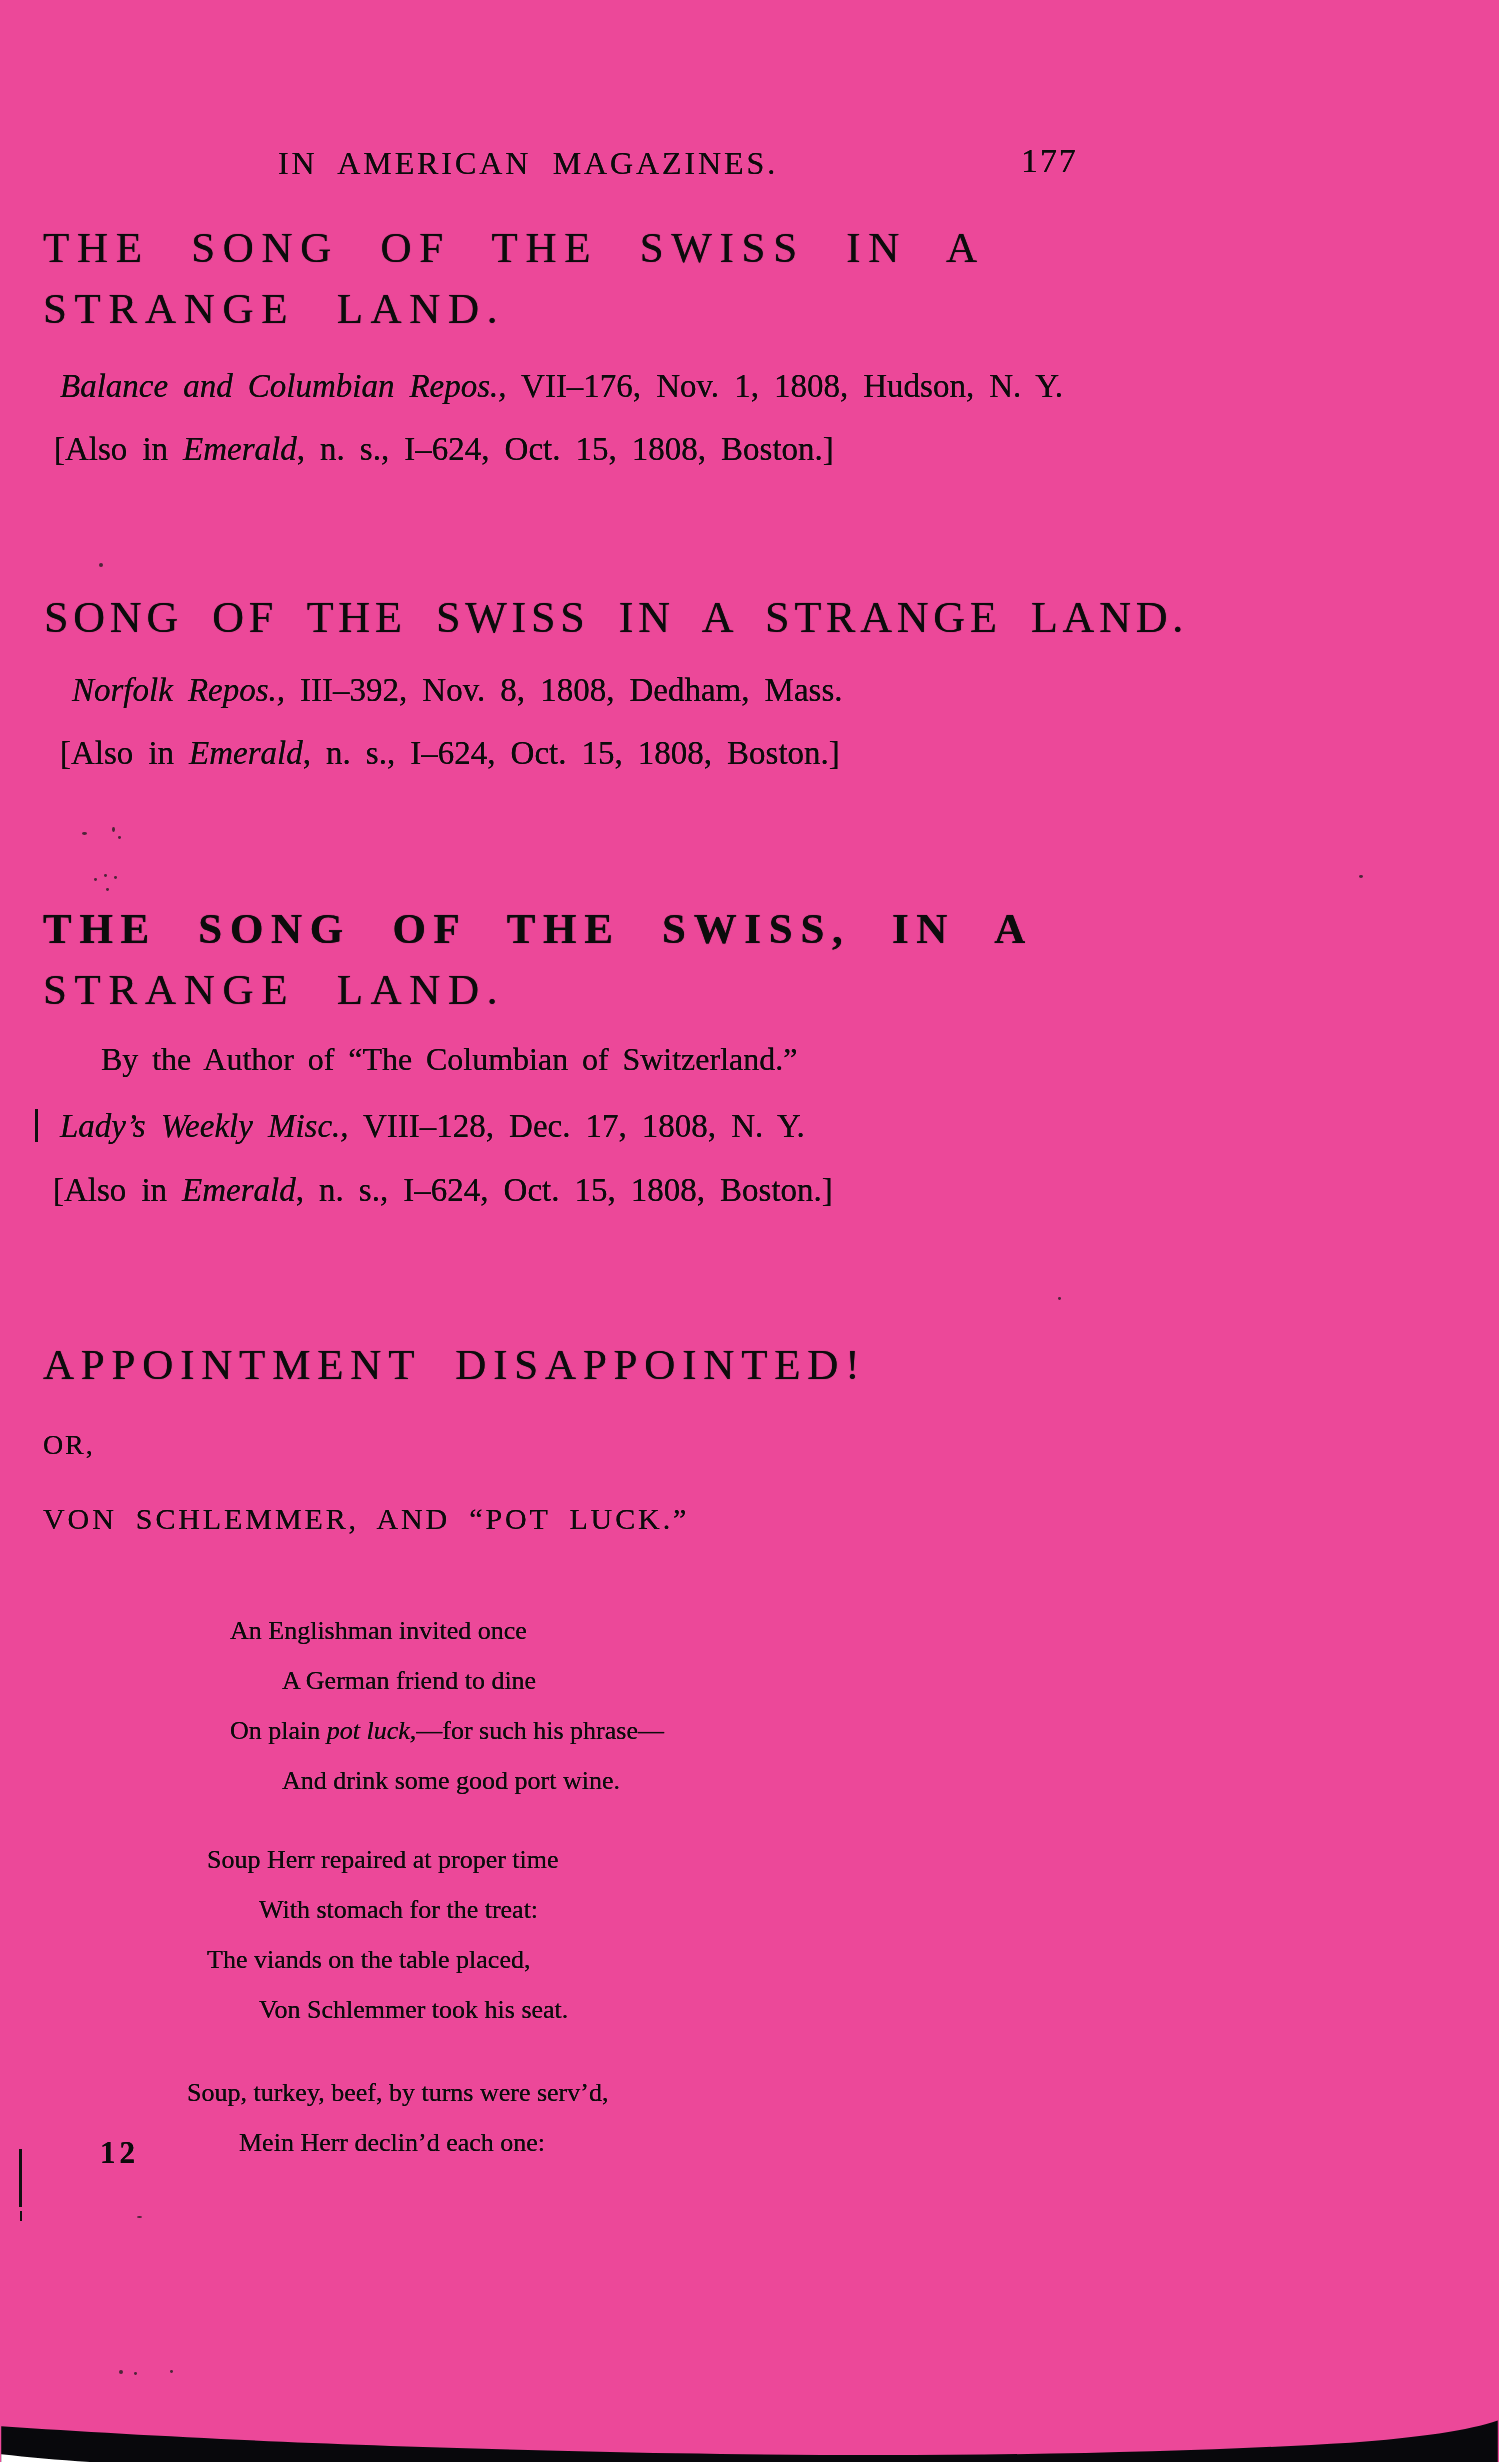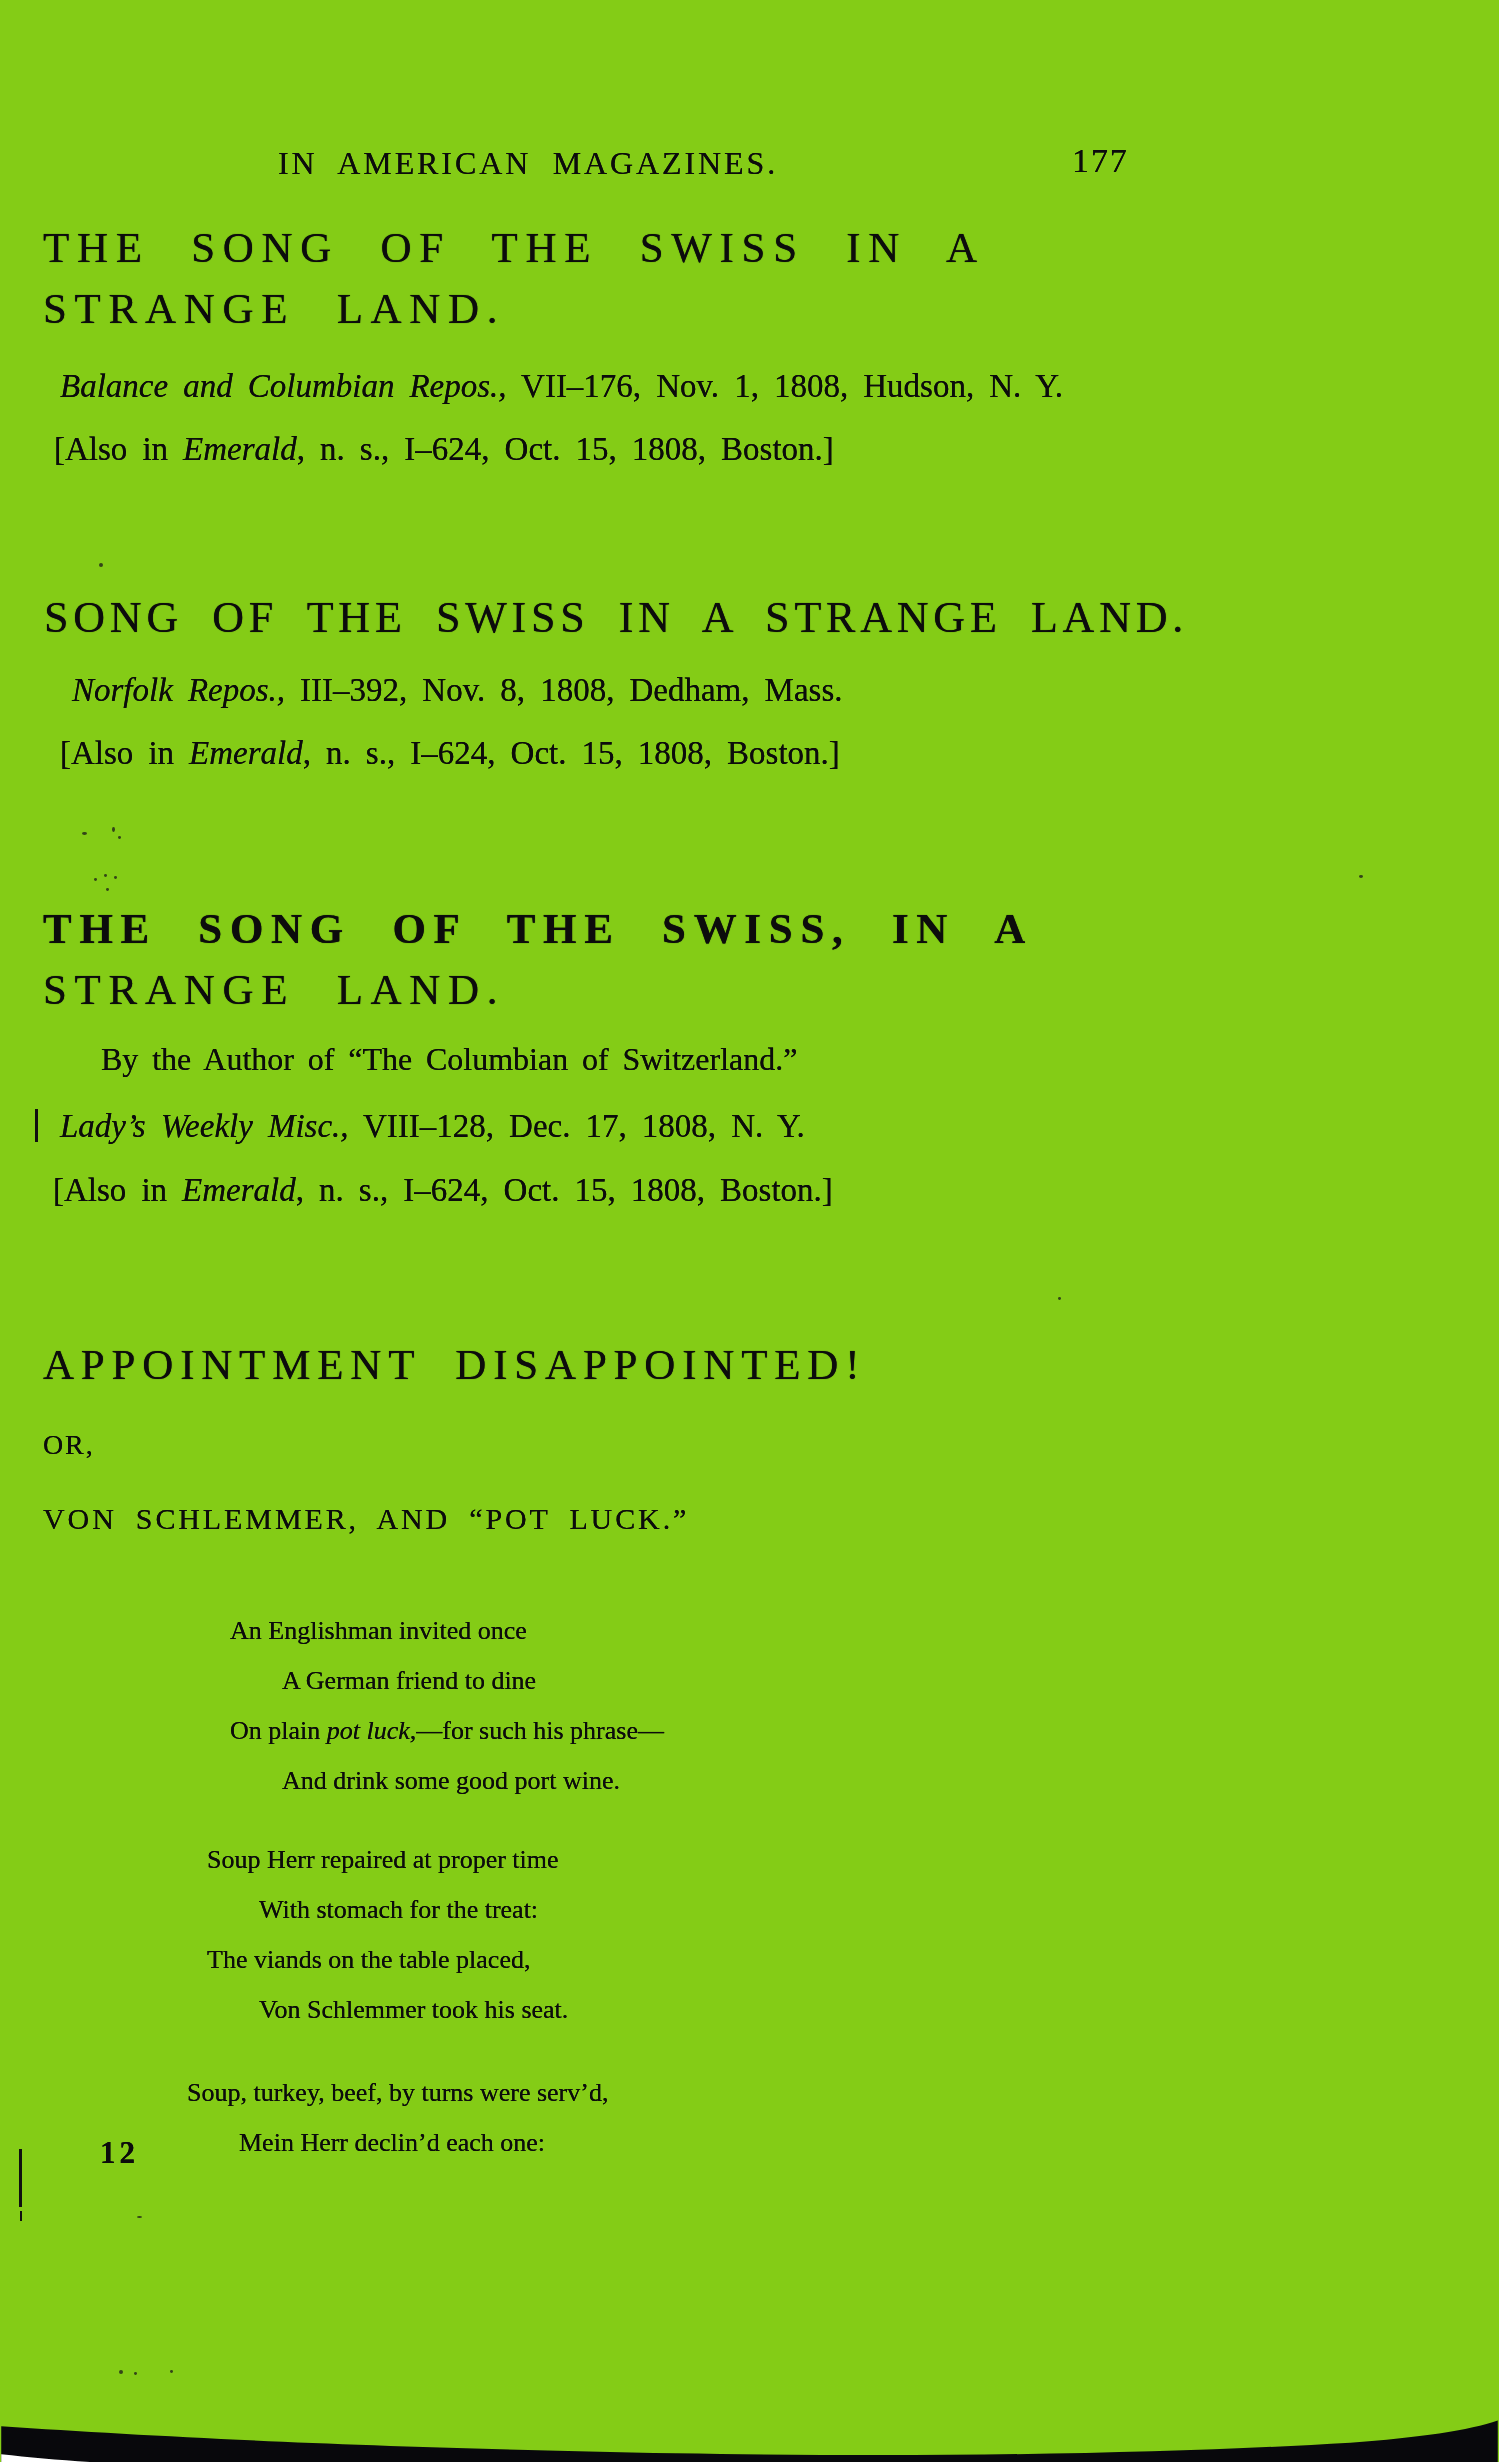--- a/index.html
+++ b/index.html
@@ -6,21 +6,21 @@
   body {
     width: 1499px; height: 2462px;
     background: #ffffff;
     font-family: "Liberation Serif", serif;
     color: #0c0c0c;
     overflow: hidden;
   }
   .page {
     position: relative;
     width: 1499px; height: 2462px;
-    background: #84cc16;
+    background: #ec4899;
   }
   .abs { position: absolute; }
   .col-center {
     left: 43px; width: 1202px;
     text-align: left;
   }
   
   .running-title {
     font-size: 32px; letter-spacing: 2.9px; word-spacing: 10.6px;
     text-shadow: 0 0 0.6px currentColor;
@@ -92,21 +92,21 @@
     border-radius: 50%; opacity: 0.75;
   }
   .bottom-band-svg { position: absolute; left: 0; top: 2409px; }
 </style>
 </head>
 <body>
 
 <div class="page">
 
   <div class="abs running-title" style="left:278px; top:145px;">IN AMERICAN MAGAZINES.</div>
-  <div class="abs page-number" style="left:1072px; top:142px;">177</div>
+  <div class="abs page-number" style="left:1021px; top:142px;">177</div>
 
   <div class="abs col-center title-large" style="top:223px;">THE SONG OF THE SWISS IN A</div>
   <div class="abs col-center title-large" style="top:284px;">STRANGE LAND.</div>
   <div class="cite" style="left:60px; top:368px;text-align:center;"><span class="it">Balance and Columbian Repos.,</span><span> VII–176, Nov. 1, 1808, Hudson, N. Y.</span></div>
   <div class="cite" style="left:54px; top:431px;"><span>[Also in </span><span class="it">Emerald</span><span>, n. s., I–624, Oct. 15, 1808, Boston.]</span></div>
 
   <div class="abs title-wide" style="left:44px; top:592px;">SONG OF THE SWISS IN A STRANGE LAND.</div>
   <div class="cite" style="left:72px; top:672px;"><span class="it">Norfolk Repos.,</span><span> III–392, Nov. 8, 1808, Dedham, Mass.</span></div>
   <div class="cite" style="left:60px; top:735px;"><span>[Also in </span><span class="it">Emerald</span><span>, n. s., I–624, Oct. 15, 1808, Boston.]</span></div>
 

